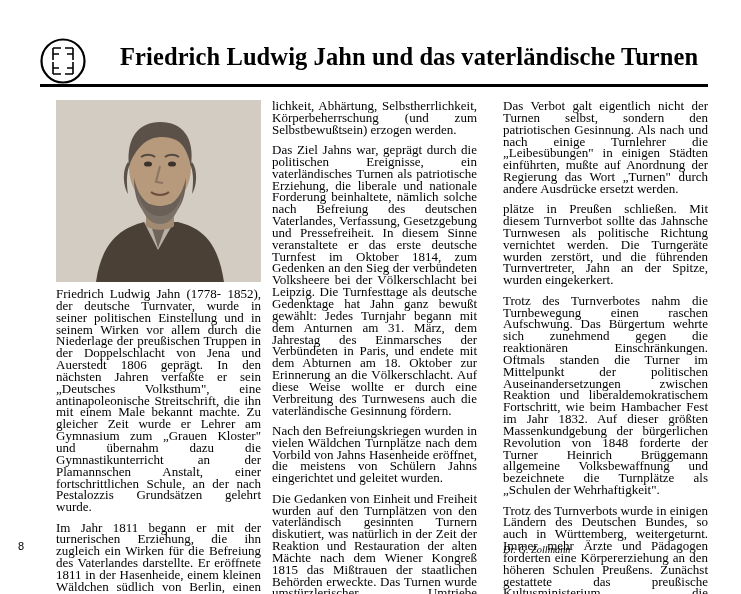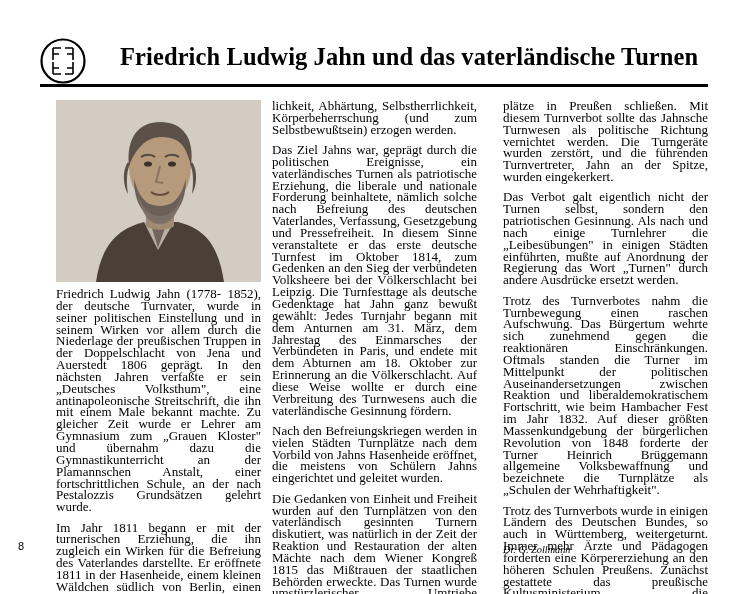--- a/index.html
+++ b/index.html
@@ -165,27 +165,27 @@
           <rect width="205" height="182" fill="none"></rect>
         </svg>
       </div>
       <p>Friedrich Ludwig Jahn (1778- 1852), der deutsche Turnvater, wurde in seiner politischen Einstellung und in seinem Wirken vor allem durch die Niederlage der preußischen Truppen in der Doppelschlacht von Jena und Auerstedt 1806 geprägt. In den nächsten Jahren verfaßte er sein „Deutsches Volksthum", eine antinapoleonische Streitschrift, die ihn mit einem Male bekannt machte. Zu gleicher Zeit wurde er Lehrer am Gymnasium zum „Grauen Kloster" und übernahm dazu die Gymnastikunterricht an der Plamannschen Anstalt, einer fortschrittlichen Schule, an der nach Pestalozzis Grundsätzen gelehrt wurde.</p>
       <p>Im Jahr 1811 begann er mit der turnerischen Erziehung, die ihn zugleich ein Wirken für die Befreiung des Vaterlandes darstellte. Er eröffnete 1811 in der Hasenheide, einem kleinen Wäldchen südlich von Berlin, einen Turnplatz. Die Jugend wurde u. a. im Laufen, Springen, Klettern, Balancieren, Werfen und Ringen geübt und sollte dadurch zur Männ-</p>
     </div>
 
     <div class="col col2">
       <p>lichkeit, Abhärtung, Selbstherrlichkeit, Körperbeherrschung (und zum Selbstbewußtsein) erzogen werden.</p>
       <p>Das Ziel Jahns war, geprägt durch die politischen Ereignisse, ein vaterländisches Turnen als patriotische Erziehung, die liberale und nationale Forderung beinhaltete, nämlich solche nach Befreiung des deutschen Vaterlandes, Verfassung, Gesetzgebung und Pressefreiheit. In diesem Sinne veranstaltete er das erste deutsche Turnfest im Oktober 1814, zum Gedenken an den Sieg der verbündeten Volksheere bei der Völkerschlacht bei Leipzig. Die Turnfesttage als deutsche Gedenktage hat Jahn ganz bewußt gewählt: Jedes Turnjahr begann mit dem Anturnen am 31. März, dem Jahrestag des Einmarsches der Verbündeten in Paris, und endete mit dem Abturnen am 18. Oktober zur Erinnerung an die Völkerschlacht. Auf diese Weise wollte er durch eine Verbreitung des Turnwesens auch die vaterländische Gesinnung fördern.</p>
-      <p>Nach den Befreiungskriegen werden in vielen Städten Turnplätze nach dem Vorbild von Jahns Hasenheide eröffnet, die meistens von Schülern Jahns eingerichtet und geleitet wurden.</p>
+      <p>Nach den Befreiungskriegen wurden in vielen Wäldchen Turnplätze nach dem Vorbild von Jahns Hasenheide eröffnet, die meistens von Schülern Jahns eingerichtet und geleitet wurden.</p>
       <p>Die Gedanken von Einheit und Freiheit wurden auf den Turnplätzen von den vaterländisch gesinnten Turnern diskutiert, was natürlich in der Zeit der Reaktion und Restauration der alten Mächte nach dem Wiener Kongreß 1815 das Mißtrauen der staatlichen Behörden erweckte. Das Turnen wurde umstürzlerischer Umtriebe beschuldigt. Im Jahr 1819 ließ die preußische Regierung die Turn-</p>
     </div>
 
     <div class="col col3">
+      <p>Das Verbot galt eigentlich nicht der Turnen selbst, sondern den patriotischen Gesinnung. Als nach und nach einige Turnlehrer die „Leibesübungen" in einigen Städten einführten, mußte auf Anordnung der Regierung das Wort „Turnen" durch andere Ausdrücke ersetzt werden.</p>
       <p>plätze in Preußen schließen. Mit diesem Turnverbot sollte das Jahnsche Turnwesen als politische Richtung vernichtet werden. Die Turngeräte wurden zerstört, und die führenden Turnvertreter, Jahn an der Spitze, wurden eingekerkert.</p>
-      <p>Das Verbot galt eigentlich nicht der Turnen selbst, sondern den patriotischen Gesinnung. Als nach und nach einige Turnlehrer die „Leibesübungen" in einigen Städten einführten, mußte auf Anordnung der Regierung das Wort „Turnen" durch andere Ausdrücke ersetzt werden.</p>
       <p>Trotz des Turnverbotes nahm die Turnbewegung einen raschen Aufschwung. Das Bürgertum wehrte sich zunehmend gegen die reaktionären Einschränkungen. Oftmals standen die Turner im Mittelpunkt der politischen Auseinandersetzungen zwischen Reaktion und liberaldemokratischem Fortschritt, wie beim Hambacher Fest im Jahr 1832. Auf dieser größten Massenkundgebung der bürgerlichen Revolution von 1848 forderte der Turner Heinrich Brüggemann allgemeine Volksbewaffnung und bezeichnete die Turnplätze als „Schulen der Wehrhaftigkeit".</p>
       <p>Trotz des Turnverbots wurde in einigen Ländern des Deutschen Bundes, so auch in Württemberg, weitergeturnt. Immer mehr Ärzte und Pädagogen forderten eine Körpererziehung an den höheren Schulen Preußens. Zunächst gestattete das preußische Kultusministerium die Wiedereinführung von Gymnastik; schließlich wurde 1842 das Turnverbot aufgehoben.</p>
     </div>
 
   </div>
 
   <div class="folio">8</div>
   <div class="byline">Dr. G. Zollmann</div>
 
 </div>

